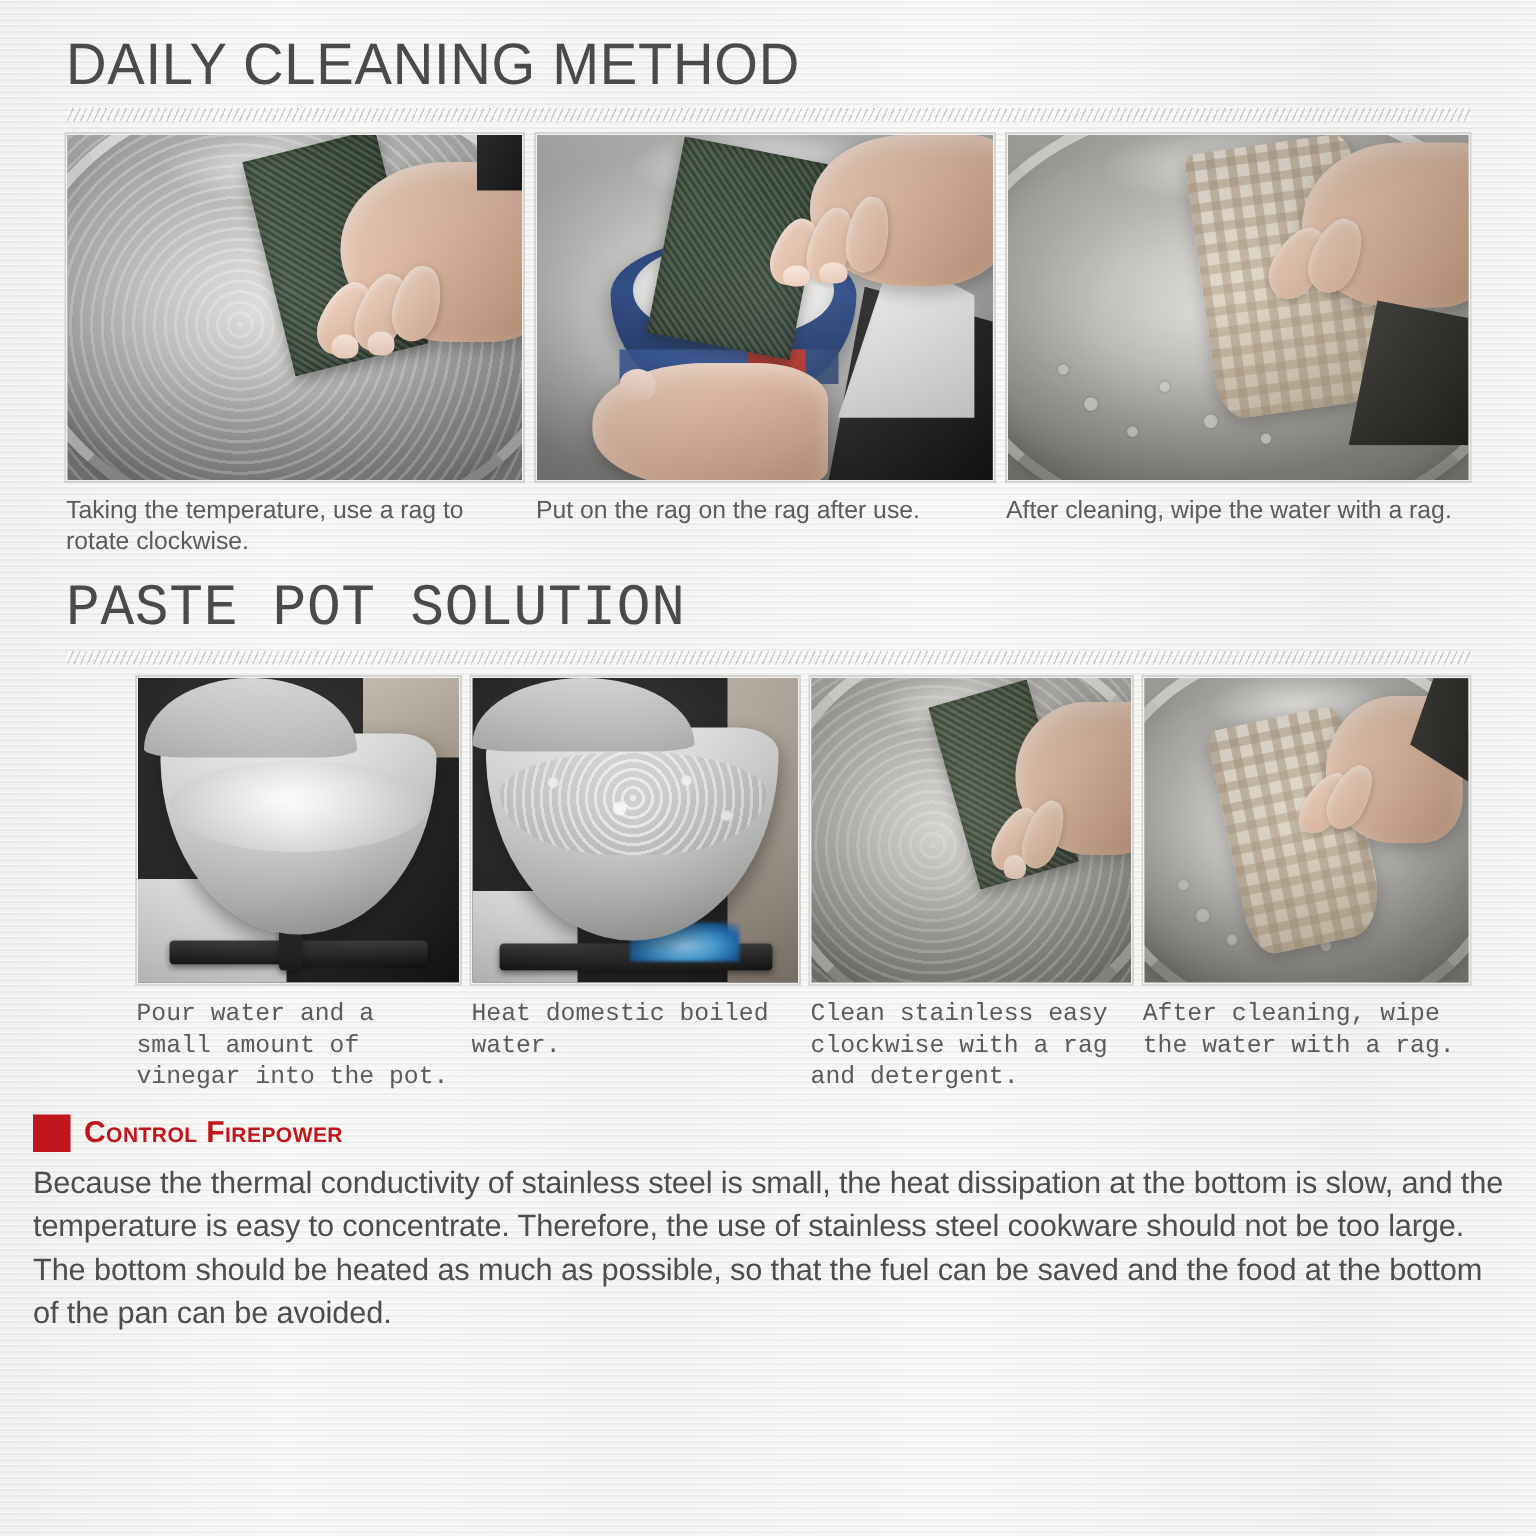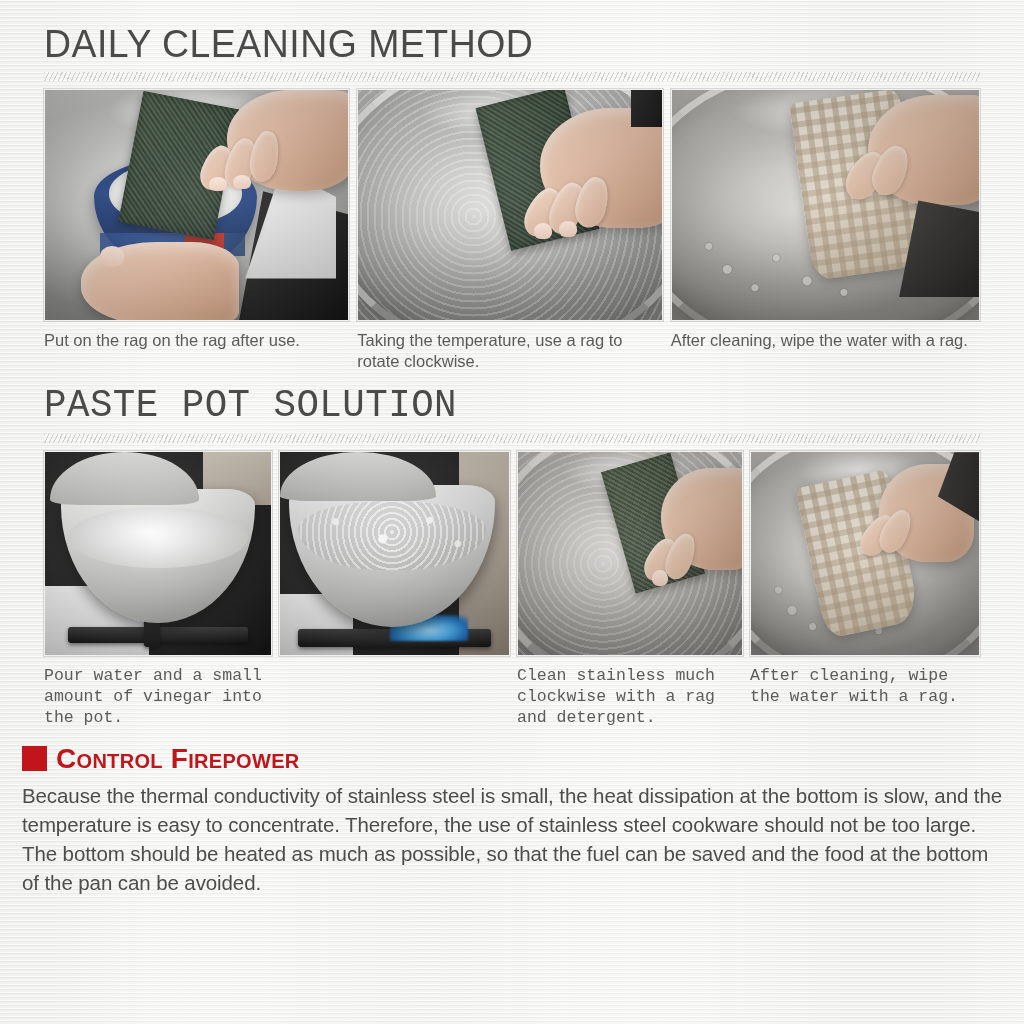--- a/index.html
+++ b/index.html
@@ -213,21 +213,21 @@
   
   .note { padding: 0 20px 0 22px; margin-top: 14px; }
   .note-head { display: flex; align-items: center; gap: 9px; }
   .note-bullet {
     width: 25px; height: 25px;
     background: #c0151a;
     flex: 0 0 auto;
   }
   .note-title {
     color: #c0151a;
-    font-size: 28px;
+    font-size: 20px;
     font-weight: bold;
     font-variant: small-caps;
     letter-spacing: 0.3px;
     white-space: nowrap;
   }
   .note-body {
     margin-top: 6px;
     font-size: 20.5px;
     line-height: 1.42;
     color: #4d4d4d;
@@ -239,70 +239,70 @@
 <body>
 
 <div class="page">
 
 
   <div class="section" style="padding-top:22px;">
     <div class="section-heading">DAILY CLEANING METHOD</div>
     <div class="divider"></div>
 
     <div class="grid">
-
-      <div class="cell" style="width:308px;">
-        <div class="photo" style="height:232px;">
-          <div class="steel-bowl"></div>
-          <div class="steel-hilite"></div>
-          <div class="stove-black" style="right:0;top:44%;width:36%;height:56%;clip-path:polygon(22% 0,100% 18%,100% 100%,0 100%);"></div>
-          <div class="stove-black" style="right:2%;top:2%;width:22%;height:22%;clip-path:polygon(0 0,100% 0,100% 60%,30% 18%);"></div>
-
-          <div style="position:absolute;right:4%;top:34%;width:30%;height:48%;background:linear-gradient(#fbfbfb,#dddddd);clip-path:polygon(40% 0,100% 26%,100% 100%,0 100%);"></div>
-
-          <div class="tub" style="left:16%;top:30%;width:54%;height:48%;"></div>
-          <div class="tub-paste" style="left:21%;top:31%;width:44%;height:28%;"></div>
-          <div class="tub-label" style="left:18%;top:62%;width:48%;height:10%;opacity:.85;"></div>
-          <div class="tub-redtag" style="left:46%;top:62%;width:13%;height:8%;"></div>
-
-          <div class="pad" style="left:28%;top:4%;width:32%;height:58%;transform:rotate(11deg);"></div>
-
-          <div class="hand" style="right:-4%;top:0%;width:44%;height:44%;border-radius:48% 20% 40% 50%;"></div>
-          <div class="finger" style="left:52%;top:24%;width:9%;height:20%;transform:rotate(22deg);"></div>
-          <div class="finger" style="left:60%;top:21%;width:9%;height:22%;transform:rotate(16deg);"></div>
-          <div class="finger" style="left:68%;top:18%;width:9%;height:22%;transform:rotate(10deg);"></div>
-          <div class="nail" style="left:54%;top:38%;width:6%;height:6%;"></div>
-          <div class="nail" style="left:62%;top:37%;width:6%;height:6%;"></div>
-
-          <div class="hand" style="left:12%;top:66%;width:52%;height:36%;border-radius:48% 30% 16% 46%;"></div>
-          <div class="nail" style="left:18%;top:68%;width:8%;height:9%;"></div>
-          <div class="vignette"></div>
-        </div>
-        <div class="caption">Put on the rag on the rag after use.</div>
-      </div>
 
       <div class="cell" style="width:308px;">
         <div class="photo" style="height:232px;">
           <div class="steel-bowl"></div>
           <div class="steel-swirl"></div>
           <div class="rim" style="left:-12%;top:-16%;width:124%;height:132%;"></div>
           <div class="steel-hilite"></div>
           <div class="pad" style="left:44%;top:2%;width:30%;height:64%;transform:rotate(-14deg);"></div>
           <div class="hand" style="right:-8%;top:8%;width:48%;height:52%;border-radius:54% 22% 36% 58%;"></div>
           <div class="finger" style="left:56%;top:42%;width:10%;height:22%;transform:rotate(26deg);"></div>
           <div class="finger" style="left:64%;top:40%;width:10%;height:23%;transform:rotate(20deg);"></div>
           <div class="finger" style="left:72%;top:38%;width:10%;height:22%;transform:rotate(14deg);"></div>
           <div class="nail" style="left:58%;top:58%;width:6%;height:7%;"></div>
           <div class="nail" style="left:66%;top:57%;width:6%;height:7%;"></div>
           <div class="stove-black" style="right:0;top:0;width:10%;height:16%;"></div>
           <div class="vignette"></div>
         </div>
         <div class="caption">Taking the temperature, use a rag to rotate clockwise.</div>
       </div>
 
+      <div class="cell" style="width:308px;">
+        <div class="photo" style="height:232px;">
+          <div class="steel-bowl"></div>
+          <div class="steel-hilite"></div>
+          <div class="stove-black" style="right:0;top:44%;width:36%;height:56%;clip-path:polygon(22% 0,100% 18%,100% 100%,0 100%);"></div>
+          <div class="stove-black" style="right:2%;top:2%;width:22%;height:22%;clip-path:polygon(0 0,100% 0,100% 60%,30% 18%);"></div>
+
+          <div style="position:absolute;right:4%;top:34%;width:30%;height:48%;background:linear-gradient(#fbfbfb,#dddddd);clip-path:polygon(40% 0,100% 26%,100% 100%,0 100%);"></div>
+
+          <div class="tub" style="left:16%;top:30%;width:54%;height:48%;"></div>
+          <div class="tub-paste" style="left:21%;top:31%;width:44%;height:28%;"></div>
+          <div class="tub-label" style="left:18%;top:62%;width:48%;height:10%;opacity:.85;"></div>
+          <div class="tub-redtag" style="left:46%;top:62%;width:13%;height:8%;"></div>
+
+          <div class="pad" style="left:28%;top:4%;width:32%;height:58%;transform:rotate(11deg);"></div>
+
+          <div class="hand" style="right:-4%;top:0%;width:44%;height:44%;border-radius:48% 20% 40% 50%;"></div>
+          <div class="finger" style="left:52%;top:24%;width:9%;height:20%;transform:rotate(22deg);"></div>
+          <div class="finger" style="left:60%;top:21%;width:9%;height:22%;transform:rotate(16deg);"></div>
+          <div class="finger" style="left:68%;top:18%;width:9%;height:22%;transform:rotate(10deg);"></div>
+          <div class="nail" style="left:54%;top:38%;width:6%;height:6%;"></div>
+          <div class="nail" style="left:62%;top:37%;width:6%;height:6%;"></div>
+
+          <div class="hand" style="left:12%;top:66%;width:52%;height:36%;border-radius:48% 30% 16% 46%;"></div>
+          <div class="nail" style="left:18%;top:68%;width:8%;height:9%;"></div>
+          <div class="vignette"></div>
+        </div>
+        <div class="caption">Put on the rag on the rag after use.</div>
+      </div>
+
       <div class="cell" style="width:312px;">
         <div class="photo" style="height:232px;">
           <div class="steel-bowl"></div>
           <div class="rim" style="left:-14%;top:-12%;width:128%;height:128%;"></div>
           <div class="droplets"></div>
           <div class="steel-hilite"></div>
           <div class="towel" style="left:42%;top:2%;width:36%;height:78%;border-radius:6% 10% 22% 16%;transform:rotate(-8deg);"></div>
           <div class="hand" style="right:-6%;top:2%;width:42%;height:48%;border-radius:58% 22% 34% 56%;"></div>
           <div class="finger" style="left:58%;top:26%;width:10%;height:22%;transform:rotate(30deg);"></div>
           <div class="finger" style="left:66%;top:24%;width:10%;height:22%;transform:rotate(22deg);"></div>
@@ -313,21 +313,21 @@
         <div class="caption">After cleaning, wipe the water with a rag.</div>
       </div>
 
     </div>
   </div>
 
   <div class="section" style="padding-top:12px;font-family:Liberation Mono, monospace;">
     <div class="section-heading">PASTE POT SOLUTION</div>
     <div class="divider"></div>
 
-    <div class="grid" style="gap:7px;">
+    <div class="grid" style="gap:7px;margin-left:47px;">
 
       <div class="cell" style="width:230px;">
         <div class="photo" style="height:205px;">
           <div class="stove-black" style="inset:0;"></div>
           <div style="position:absolute;left:0;bottom:0;width:46%;height:34%;background:linear-gradient(#f6f6f6,#d9d9d9);"></div>
           <div style="position:absolute;right:0;top:0;width:30%;height:26%;background:linear-gradient(#d9cfc2,#b7ab9c);"></div>
           <div class="grate" style="left:10%;bottom:6%;width:80%;height:8%;"></div>
           <div class="grate" style="left:44%;bottom:4%;width:7%;height:26%;"></div>
 
           <div style="position:absolute;left:7%;top:18%;width:86%;height:66%;border-radius:14% 14% 50% 50% / 12% 12% 88% 88%;background:linear-gradient(170deg,#fdfdfd 0%,#e2e2e0 32%,#b9b9b7 70%,#8f8f8d 100%);box-shadow:0 6px 14px rgba(0,0,0,.45);"></div>
@@ -345,37 +345,38 @@
           <div class="stove-black" style="inset:0;"></div>
           <div style="position:absolute;left:0;bottom:0;width:32%;height:30%;background:linear-gradient(#f4f4f4,#d5d5d5);"></div>
           <div style="position:absolute;right:0;top:0;width:22%;height:100%;background:linear-gradient(#cdc3b6,#8d8276);"></div>
           <div class="grate" style="left:8%;bottom:4%;width:84%;height:9%;"></div>
           <div class="flame" style="left:48%;bottom:7%;width:34%;height:13%;"></div>
           <div style="position:absolute;left:4%;top:16%;width:90%;height:70%;border-radius:14% 14% 50% 50% / 12% 12% 88% 88%;background:linear-gradient(170deg,#fcfcfc 0%,#dedede 34%,#b4b4b2 72%,#8a8a88 100%);box-shadow:0 6px 14px rgba(0,0,0,.45);"></div>
           <div class="boil" style="left:8%;top:24%;width:82%;height:34%;"></div>
           <div style="position:absolute;left:0%;top:0;width:68%;height:24%;border-radius:50% 50% 20% 20%/90% 90% 10% 10%;background:linear-gradient(175deg,#f2f2f0,#aeaeac);"></div>
           <div class="vignette"></div>
         </div>
+        <div class="caption">Heat domestic boiled water.</div>
       </div>
 
       <div class="cell" style="width:228px;">
         <div class="photo" style="height:205px;">
           <div class="steel-bowl"></div>
           <div class="steel-swirl"></div>
           <div class="rim" style="left:-14%;top:-14%;width:128%;height:130%;"></div>
           <div class="steel-hilite"></div>
           <div class="pad" style="left:44%;top:4%;width:32%;height:62%;transform:rotate(-16deg);"></div>
           <div class="hand" style="right:-10%;top:8%;width:46%;height:50%;border-radius:54% 22% 36% 58%;"></div>
           <div class="finger" style="left:58%;top:42%;width:11%;height:22%;transform:rotate(28deg);"></div>
           <div class="finger" style="left:67%;top:40%;width:11%;height:23%;transform:rotate(20deg);"></div>
           <div class="nail" style="left:60%;top:58%;width:7%;height:8%;"></div>
           <div class="sepia"></div>
           <div class="vignette"></div>
         </div>
-        <div class="caption">Clean stainless much clockwise with a rag and detergent.</div>
+        <div class="caption">Clean stainless easy clockwise with a rag and detergent.</div>
       </div>
 
       <div class="cell" style="width:232px;">
         <div class="photo" style="height:205px;">
           <div class="steel-bowl"></div>
           <div class="rim" style="left:-16%;top:-12%;width:130%;height:126%;"></div>
           <div class="droplets" style="opacity:.75;"></div>
           <div class="steel-hilite"></div>
           <div class="towel" style="left:26%;top:12%;width:42%;height:76%;border-radius:8% 12% 26% 18%;transform:rotate(-12deg);"></div>
           <div class="hand" style="right:2%;top:6%;width:42%;height:48%;border-radius:58% 26% 34% 56%;"></div>

